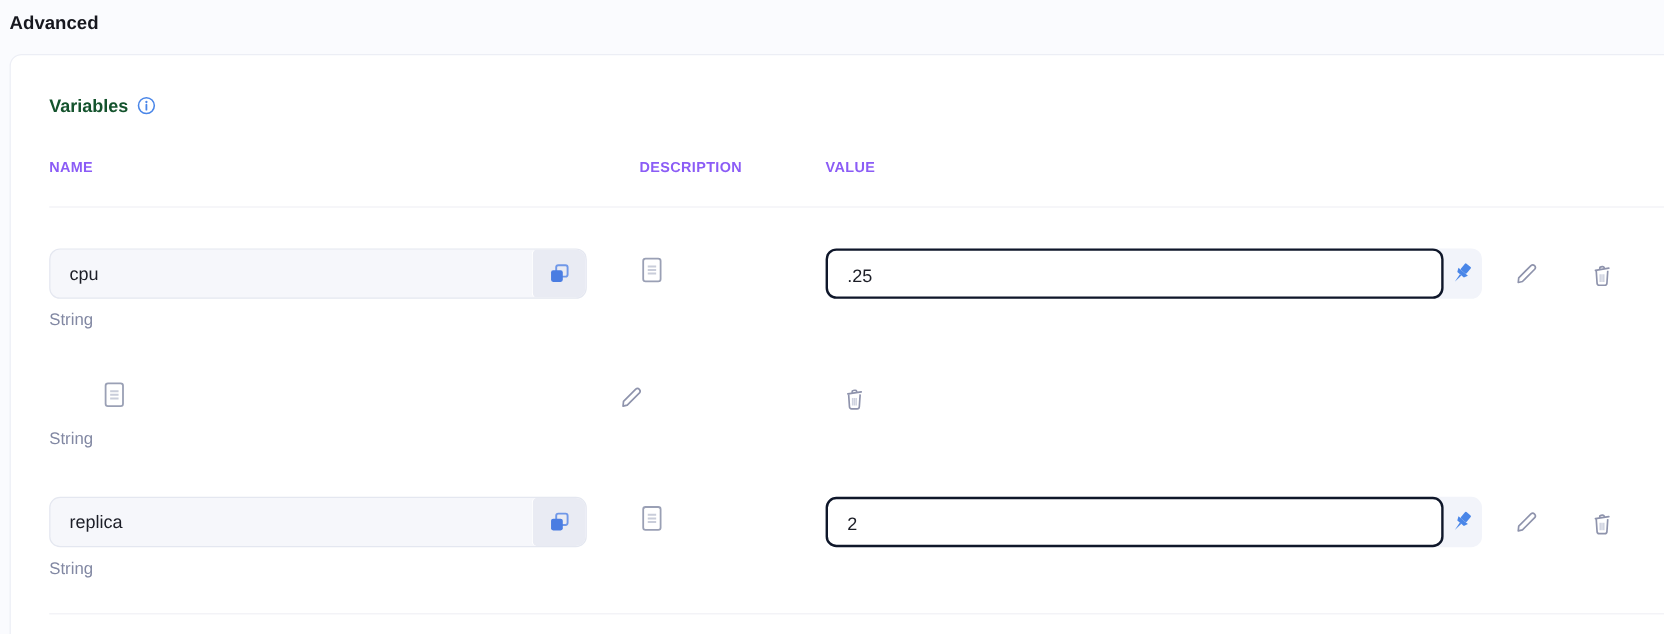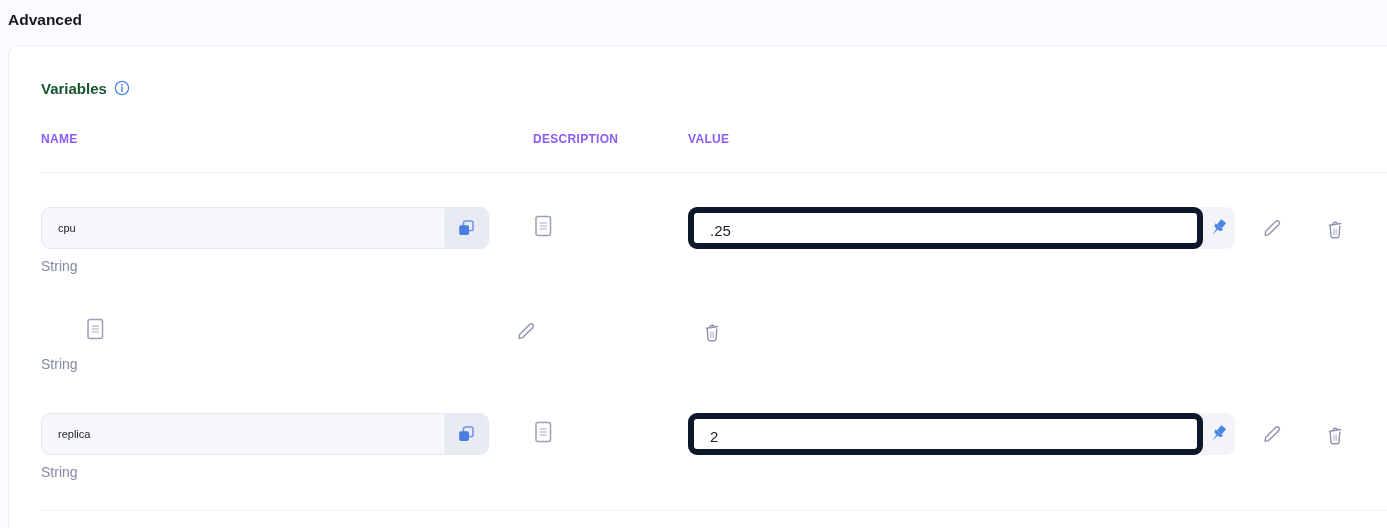--- a/index.html
+++ b/index.html
@@ -46,21 +46,21 @@
   
   .name-field {
     display: flex; align-items: stretch; height: 42px; width: 448px;
     background: #f6f7fb;
     border: 1px solid #e4e7f0;
     border-radius: 9px;
     overflow: hidden;
   }
   .name-input {
     flex: 1; border: none; background: transparent; outline: none;
-    font-family: inherit; font-size: 11px; color: #1c1e27;
+    font-family: inherit; font-size: 15px; color: #1c1e27;
     padding: 0 12px 0 16px;
   }
   .copy-btn {
     width: 45px; border: none; cursor: pointer;
     background: #e9ebf3; border-left: 1px solid #ffffff;
     display: flex; align-items: center; justify-content: center;
     border-radius: 4px 8px 8px 4px;
   }
 
   
@@ -71,21 +71,21 @@
 
   
   .value-field {
     position: relative; height: 42px; width: 547px;
     background: #f2f4fa; border-radius: 9px;
   }
   .value-input {
     position: absolute; left: 0; top: 0; height: 42px;
     width: calc(100% - 32px);
     background: #ffffff;
-    border: 6px solid #0f172a;
+    border: 2px solid #0f172a;
     border-radius: 9px;
     outline: none;
     font-family: inherit; font-size: 15px; color: #1c1e27;
     padding: 4px 12px 0 16px;
   }
   .pin-btn {
     position: absolute; right: 0; top: 0; width: 34px; height: 42px;
     background: transparent; border: none; cursor: pointer;
     display: flex; align-items: center; justify-content: center;
   }

